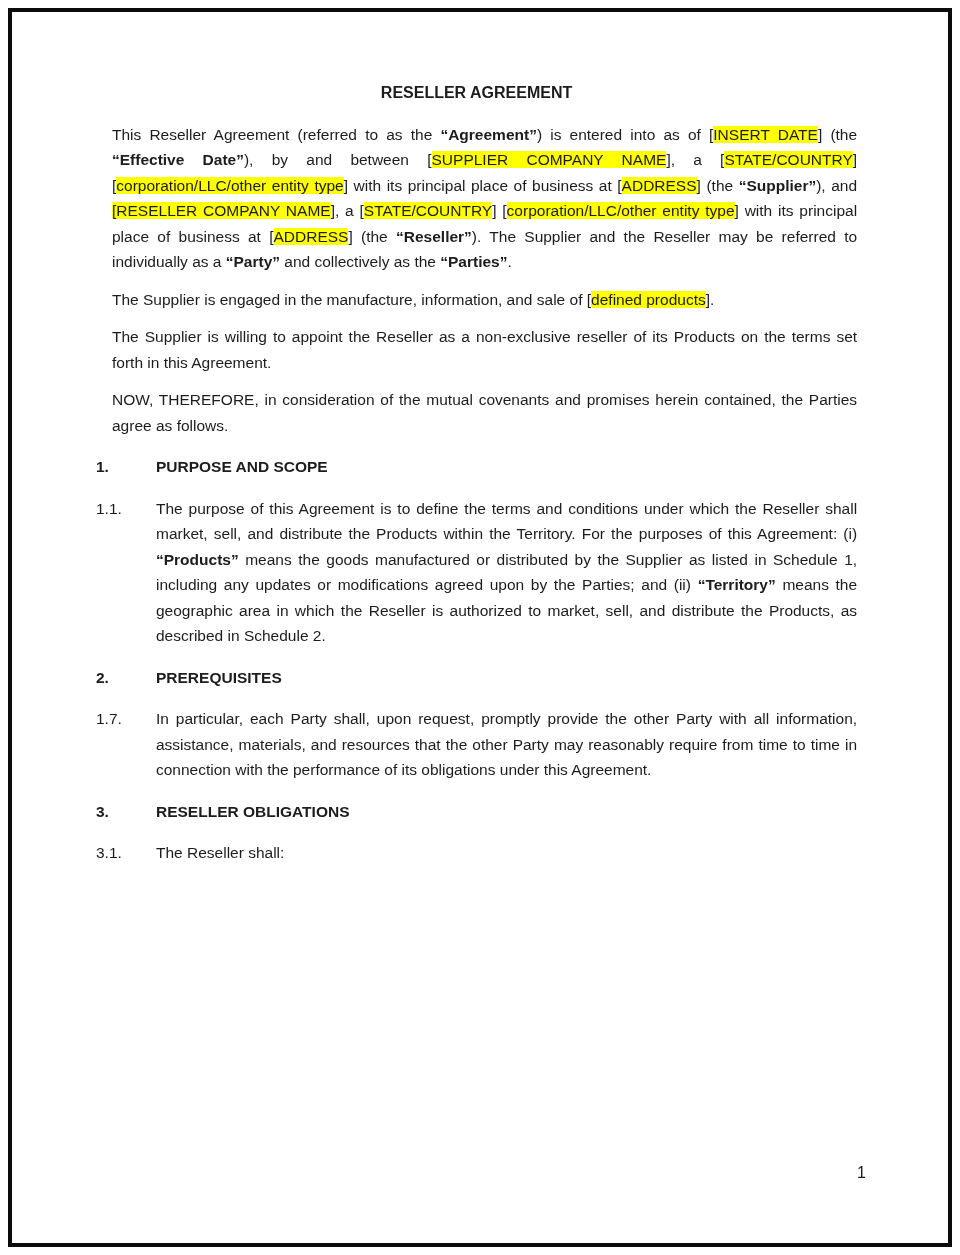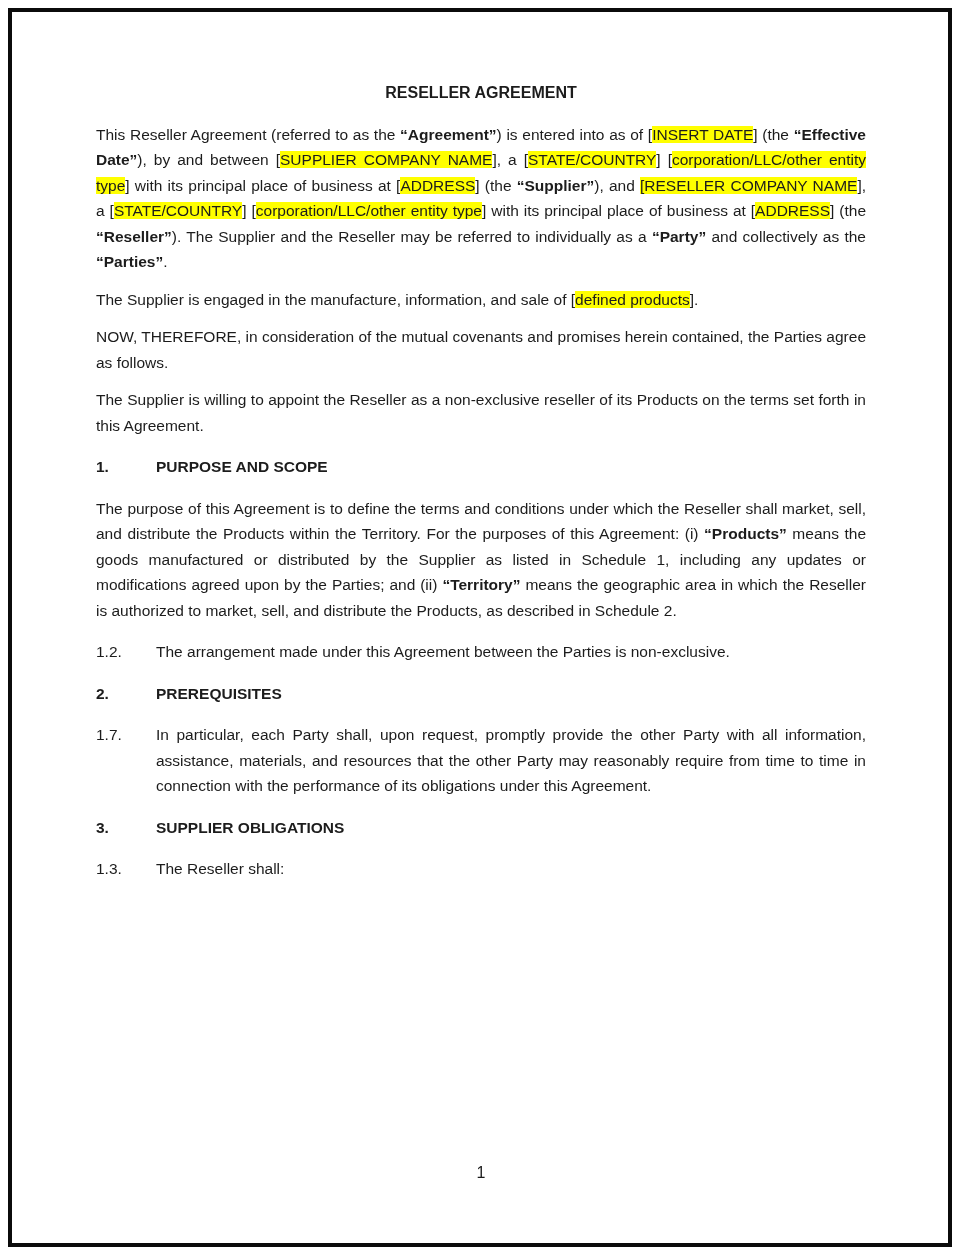--- a/index.html
+++ b/index.html
@@ -14,35 +14,35 @@
     padding: 8px;
     background: #ffffff;
     font-family: "Liberation Sans", "DejaVu Sans", sans-serif;
   }
   .inner {
     border: 4px solid #0b0b0b;
     height: 100%;
     box-sizing: border-box;
     padding: 68px 82px 44px 84px;
     display: flex;
-    flex-direction: column;
+    flex-direction: row;
     color: #1c1c1c;
     font-size: 15.5px;
     line-height: 25.5px;
     overflow: hidden;
     justify-content: flex-end;
   }
   .doc-title {
     text-align: center;
     font-weight: bold;
     font-size: 16px;
     margin: 0 0 16px 0;
   }
   .para {
-    margin: 0 0 12px 0;
+    margin: 0 0 12px 16px;
     text-align: justify;
   }
   .numbered {
     display: flex;
     margin: 16px 0 12px 0;
   }
   .num {
     flex: 0 0 60px;
     width: 60px;
   }
@@ -65,45 +65,42 @@
 </style>
 </head>
 <body>
 
 <div class="frame">
   <div class="inner">
     <div>
         <div class="doc-title">RESELLER AGREEMENT</div>
         <p class="para"><span>This Reseller Agreement (referred to as the </span><span class="b">“Agreement”</span><span>) is entered into as of [</span><span class="hl">INSERT DATE</span><span>] (the </span><span class="b">“Effective Date”</span><span>), by and between [</span><span class="hl">SUPPLIER COMPANY NAME</span><span>], a [</span><span class="hl">STATE/COUNTRY</span><span>] [</span><span class="hl">corporation/LLC/other entity type</span><span>] with its principal place of business at [</span><span class="hl">ADDRESS</span><span>] (the </span><span class="b">“Supplier”</span><span>), and </span><span class="hl">[RESELLER COMPANY NAME</span><span>], a [</span><span class="hl">STATE/COUNTRY</span><span>] [</span><span class="hl">corporation/LLC/other entity type</span><span>] with its principal place of business at [</span><span class="hl">ADDRESS</span><span>] (the </span><span class="b">“Reseller”</span><span>). The Supplier and the Reseller may be referred to individually as a </span><span class="b">“Party”</span><span> and collectively as the </span><span class="b">“Parties”</span><span>.</span></p>
         <p class="para"><span>The Supplier is engaged in the manufacture, information, and sale of [</span><span class="hl">defined products</span><span>].</span></p>
+        <p class="para"><span>The Supplier is willing to appoint the Reseller as a non-exclusive reseller of its Products on the terms set forth in this Agreement.</span></p>
         <p class="para"><span>NOW, THEREFORE, in consideration of the mutual covenants and promises herein contained, the Parties agree as follows.</span></p>
-        <p class="para"><span>The Supplier is willing to appoint the Reseller as a non-exclusive reseller of its Products on the terms set forth in this Agreement.</span></p>
         <div class="numbered heading">
           <div class="num">1.</div>
           <div class="body">PURPOSE AND SCOPE</div>
         </div>
         <div class="numbered clause">
+          <div class="num">1.1.</div>
           <div class="body"><span>The purpose of this Agreement is to define the terms and conditions under which the Reseller shall market, sell, and distribute the Products within the Territory. For the purposes of this Agreement: (i) </span><span class="b">“Products”</span><span> means the goods manufactured or distributed by the Supplier as listed in Schedule 1, including any updates or modifications agreed upon by the Parties; and (ii) </span><span class="b">“Territory”</span><span> means the geographic area in which the Reseller is authorized to market, sell, and distribute the Products, as described in Schedule 2.</span></div>
-        </div>
-        <div class="numbered clause">
-          <div class="num">1.2.</div>
-          <div class="body"><span>The arrangement made under this Agreement between the Parties is non-exclusive.</span></div>
         </div>
         <div class="numbered heading">
           <div class="num">2.</div>
           <div class="body">PREREQUISITES</div>
         </div>
         <div class="numbered clause">
           <div class="num">1.7.</div>
           <div class="body"><span>In particular, each Party shall, upon request, promptly provide the other Party with all information, assistance, materials, and resources that the other Party may reasonably require from time to time in connection with the performance of its obligations under this Agreement.</span></div>
         </div>
         <div class="numbered heading">
           <div class="num">3.</div>
-          <div class="body">SUPPLIER OBLIGATIONS</div>
+          <div class="body">RESELLER OBLIGATIONS</div>
         </div>
         <div class="numbered clause">
-          <div class="num">1.3.</div>
+          <div class="num">3.1.</div>
           <div class="body"><span>The Reseller shall:</span></div>
         </div>
       </div>
     <div class="page-num">1</div>
   </div>
 </div>
 
 </body></html>

